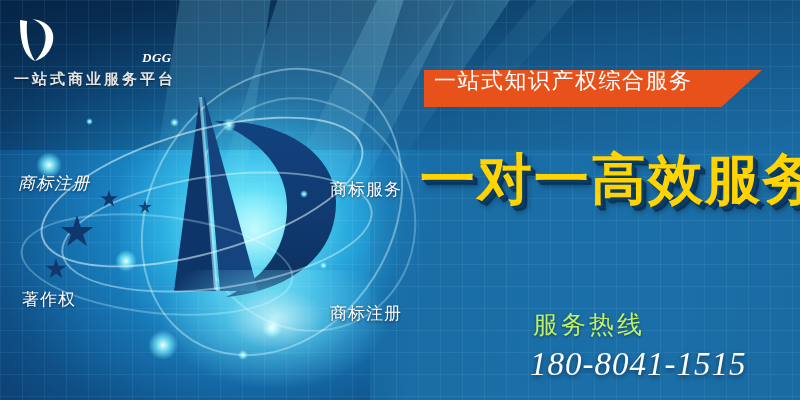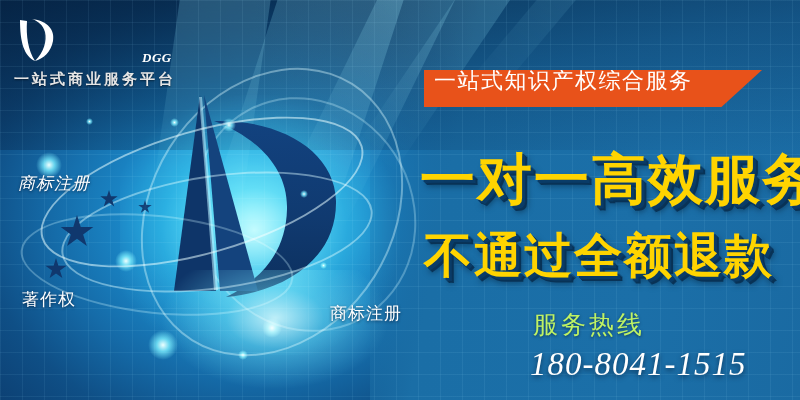--- a/index.html
+++ b/index.html
@@ -225,26 +225,26 @@
   <div id="logo">
     <svg class="logo-mark" viewBox="0 0 46 48">
       <path d="M6 4 C6 26 10 40 21 45 C14 34 12 20 13 5 Z" fill="#ffffff"></path>
       <path d="M18 3 C34 5 41 14 39 25 C37 36 29 43 21 45 C30 36 33 25 31 16 C29 9 24 5 18 3 Z" fill="#ffffff"></path>
     </svg>
     <div class="logo-sub">DGG</div>
     <div class="logo-tagline">一站式商业服务平台</div>
   </div>
 
   <div class="svc" id="svc0">商标注册</div>
+  <div class="svc" id="svc1">商标服务</div>
   <div class="svc" id="svc2">著作权</div>
   <div class="svc" id="svc3">商标注册</div>
 
   <div id="ribbon">
     <span class="ribbon-text">一站式知识产权综合服务</span>
   </div>
 
   <div class="headline" id="head1">一对一高效服务</div>
-  <div class="headline" id="head2">不通过全额退款</div>
 
   <div id="hotline-label">服务热线</div>
   <div id="hotline-number">180-8041-1515</div>
 
 </div>
 
 </body></html>

